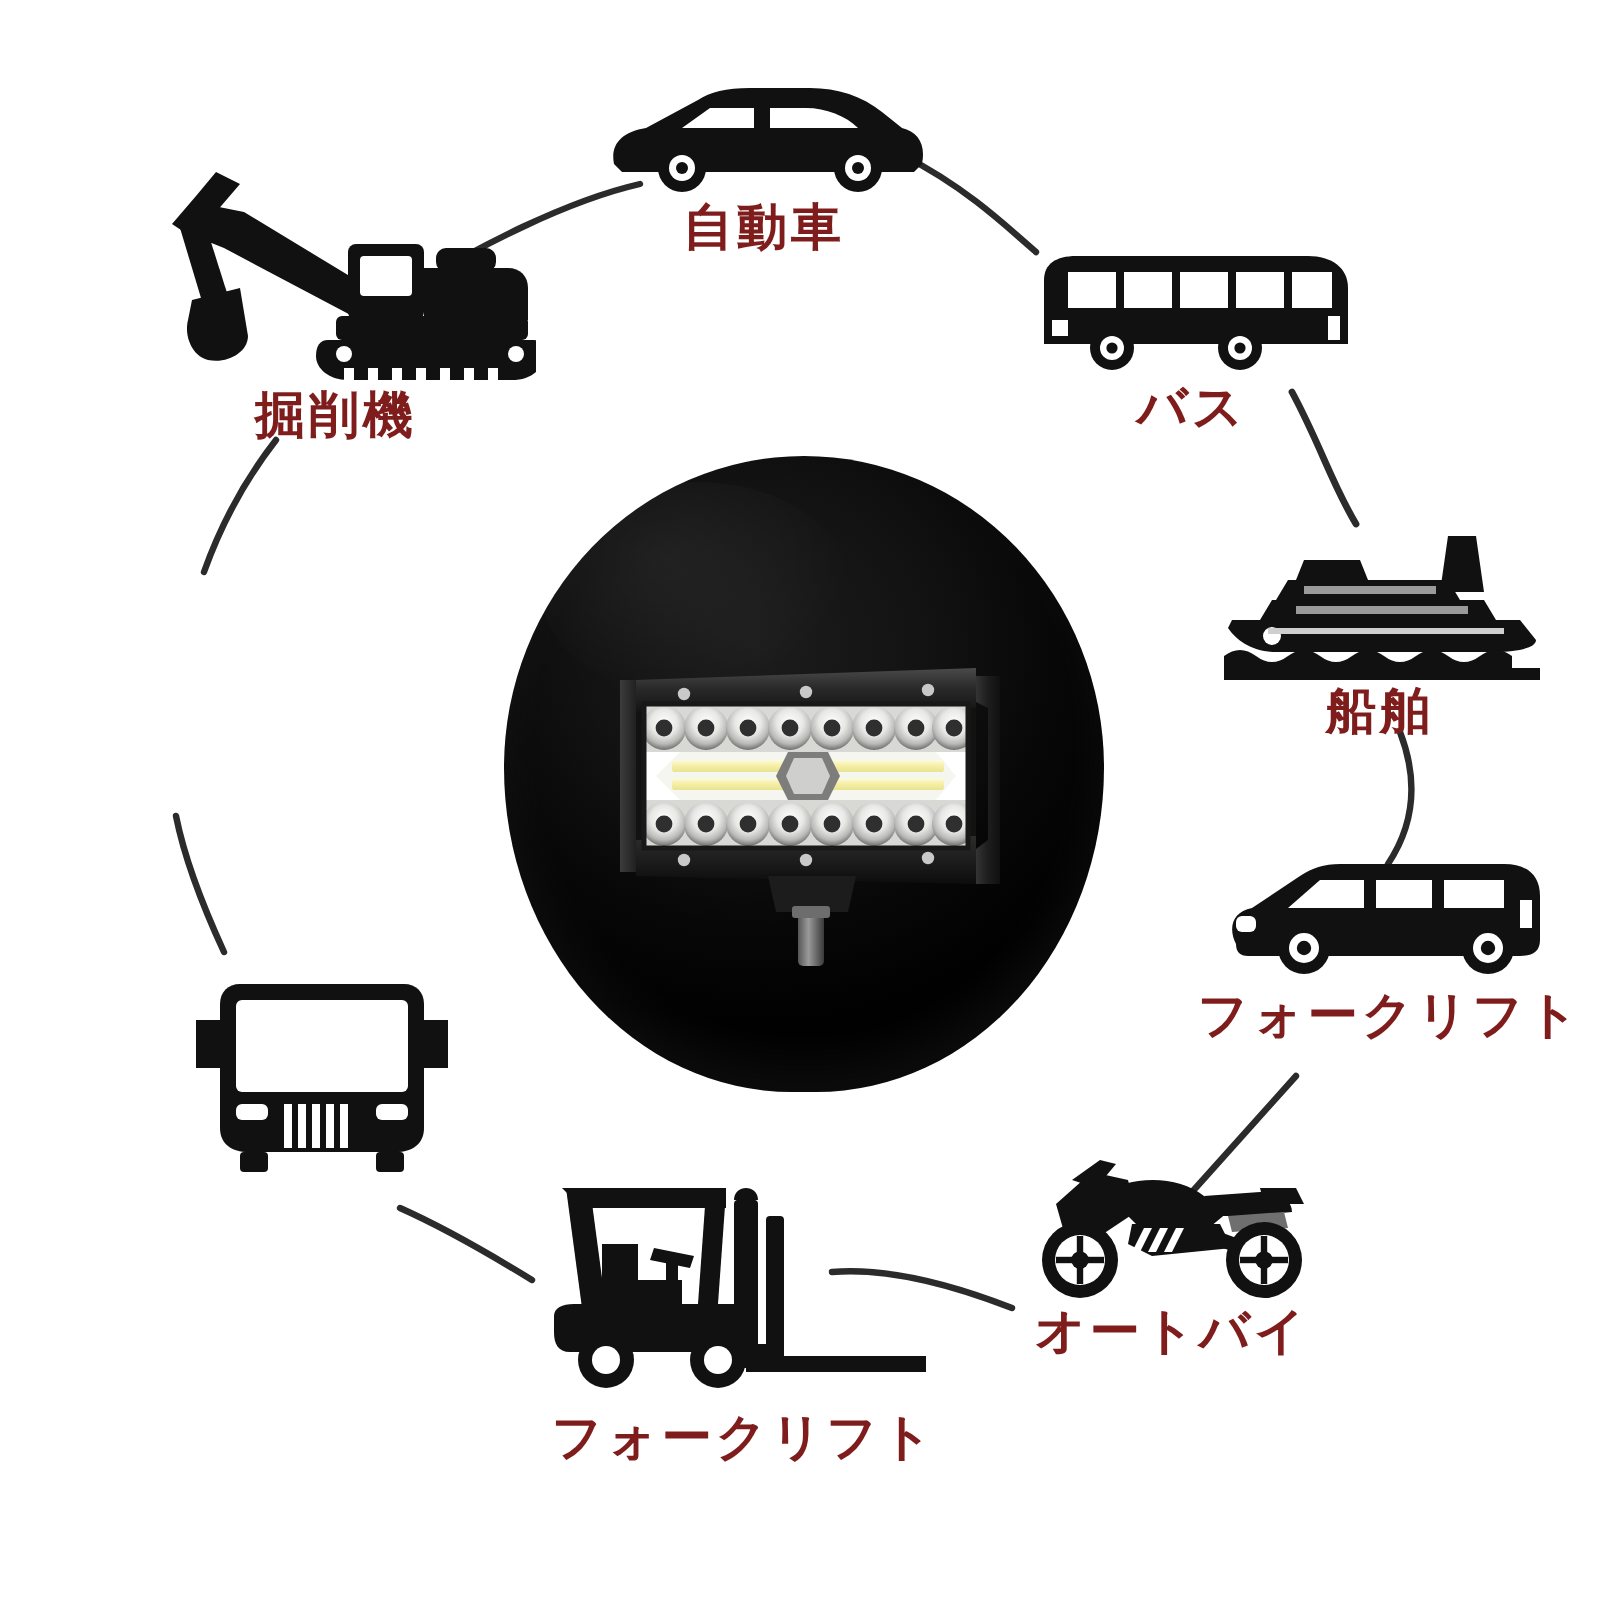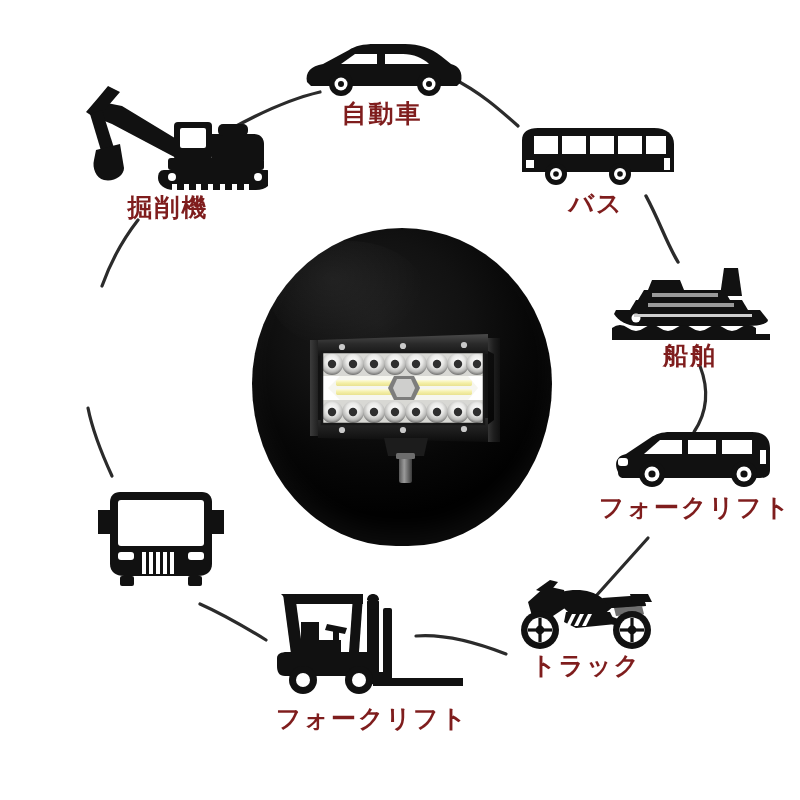--- a/index.html
+++ b/index.html
@@ -389,21 +389,21 @@
           <rect x="32.4" y="59" width="3.2" height="11"></rect>
           <rect x="22" y="56.4" width="11" height="3.2"></rect>
           <rect x="35" y="56.4" width="11" height="3.2"></rect>
           <rect x="124.4" y="46" width="3.2" height="11"></rect>
           <rect x="124.4" y="59" width="3.2" height="11"></rect>
           <rect x="114" y="56.4" width="11" height="3.2"></rect>
           <rect x="127" y="56.4" width="11" height="3.2"></rect>
         </g>
       </svg>
     </span>
-    <span class="node-label">トラック</span>
+    <span class="node-label">オートバイ</span>
   </div>
 
   <div class="node" style="left:252px; top:578px; width:240px;">
     <span class="node-icon">
       <svg viewBox="0 0 210 125" width="210" height="125" xmlns="http://www.w3.org/2000/svg" fill="#111">
 
         <path d="M14,16 L96,16 L96,26 L24,26 Z"></path>
         <path d="M16,16 L28,16 L36,76 L24,76 Z"></path>
         <path d="M86,18 L96,18 L92,74 L82,74 Z"></path>
 

